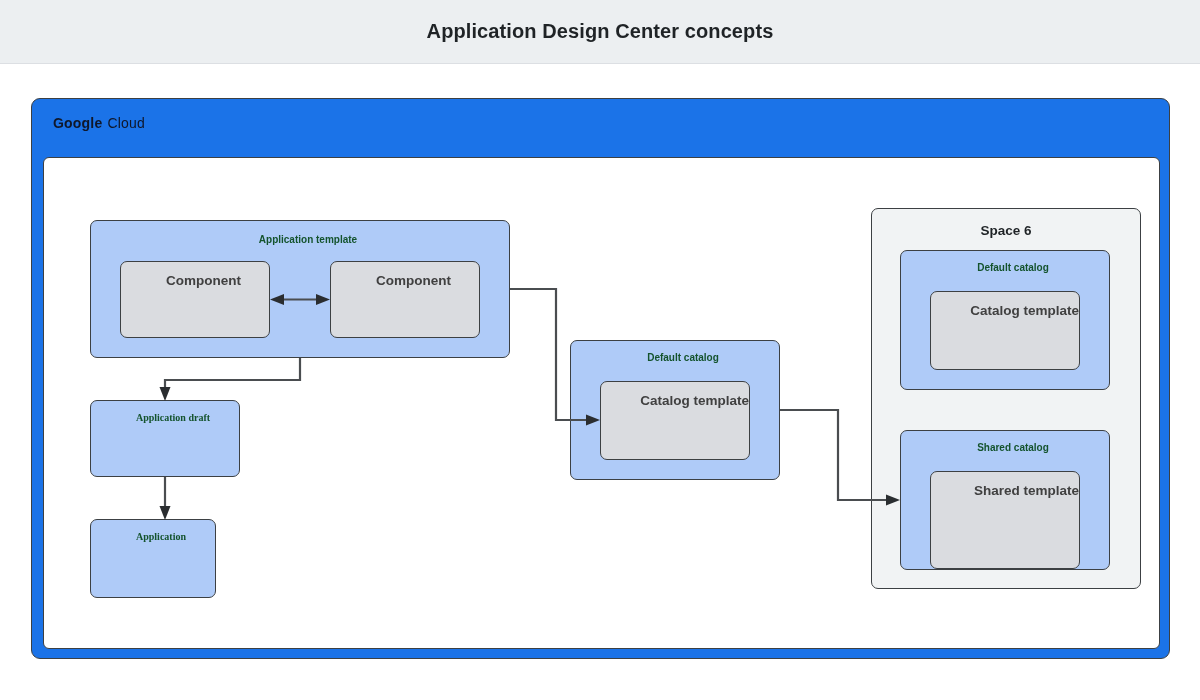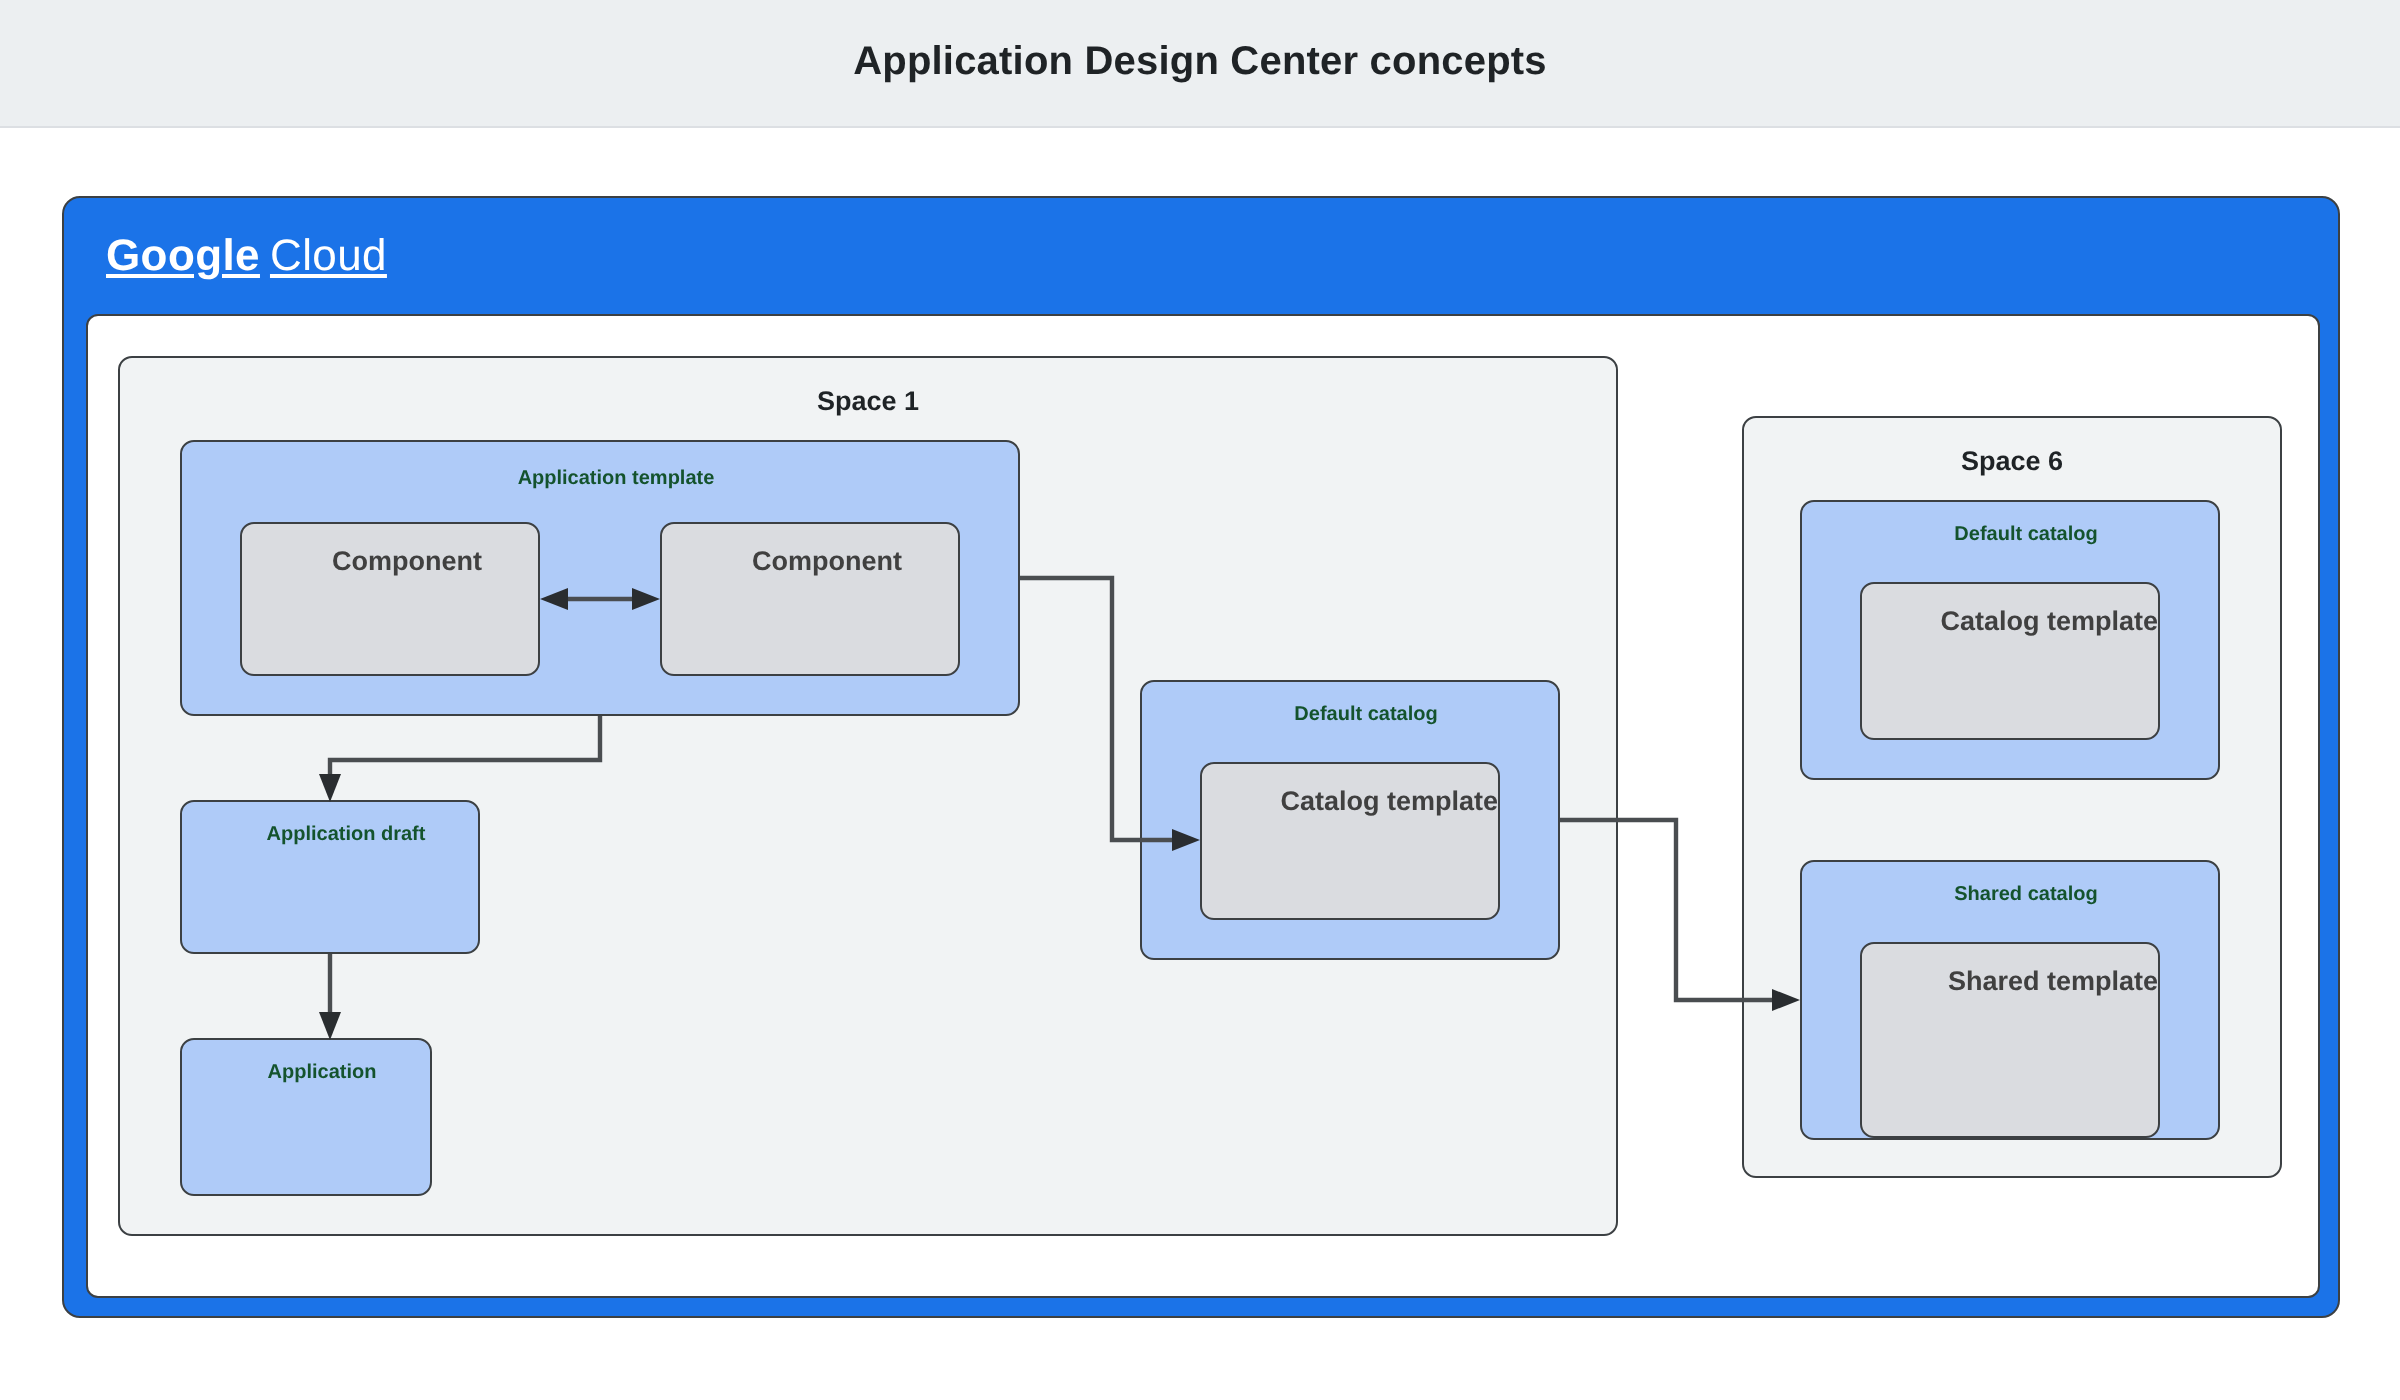--- a/index.html
+++ b/index.html
@@ -26,23 +26,22 @@
 
   
   #cloud-frame {
     position: absolute; left: 31px; top: 98px; width: 1139px; height: 561px;
     background: #1b73e8;
     border: 1.5px solid #3c4043;
     border-radius: 9px;
   }
   #cloud-logo {
     position: absolute; left: 21px; top: 16px;
-    font-size: 22px; color: #ffffff; white-space: nowrap;
+    font-size: 14px; color: #0f172a; white-space: nowrap;
     letter-spacing: 0.2px;
-    text-decoration: underline;
   }
   #cloud-logo .g { font-weight: 600; }
   #cloud-logo .c { font-weight: 400; margin-left: 5px; }
 
   #cloud-inner {
     position: absolute; left: 11px; top: 58px; width: 1117px; height: 492px;
     background: #ffffff;
     border: 1.5px solid #3c4043;
     border-radius: 6px;
   }
@@ -68,21 +67,21 @@
     position: absolute;
     background: #afcbf8;
     border: 1.5px solid #3c4043;
     border-radius: 7px;
   }
   .bluebox > .box-label {
     position: absolute; left: 0; right: 0; text-align: center;
     font-size: 10px; font-weight: bold; color: #14532d; padding-left: 16px;
   }
   
-  .bluebox.plain > .box-label { text-align: center; }
+  .bluebox.plain > .box-label { text-align: center; font-family: Liberation Serif, serif; }
 
   
   .graybox {
     position: absolute;
     background: #dadce0;
     border: 1.5px solid #3c4043;
     border-radius: 7px;
   }
   .graybox > .box-label {
     position: absolute; left: 0; right: 0; text-align: center;
@@ -138,23 +137,20 @@
 
   <div id="cloud-frame">
 
     <div id="cloud-logo">
       <span class="g">Google</span><span class="c">Cloud</span>
     </div>
 
     <div id="cloud-inner"></div>
   </div>
 
-  <div id="space1" class="space">
-    <div class="space-label">Space 1</div>
-  </div>
 
   <div id="app-template" class="bluebox">
     <div class="box-label">Application template</div>
   </div>
 
   <div id="component-left" class="graybox">
     <div class="box-label">Component</div>
   </div>
 
   <div id="component-right" class="graybox">

